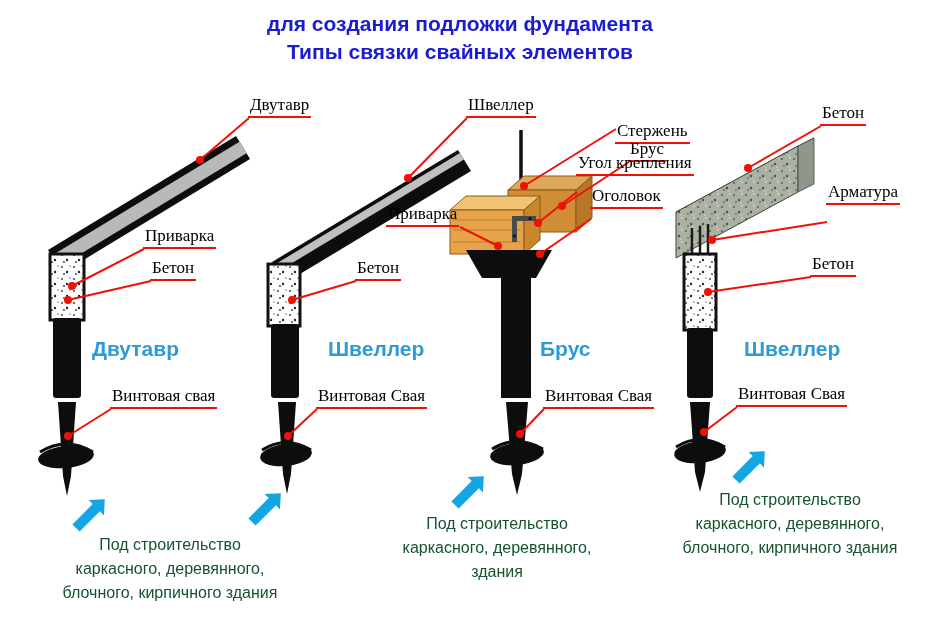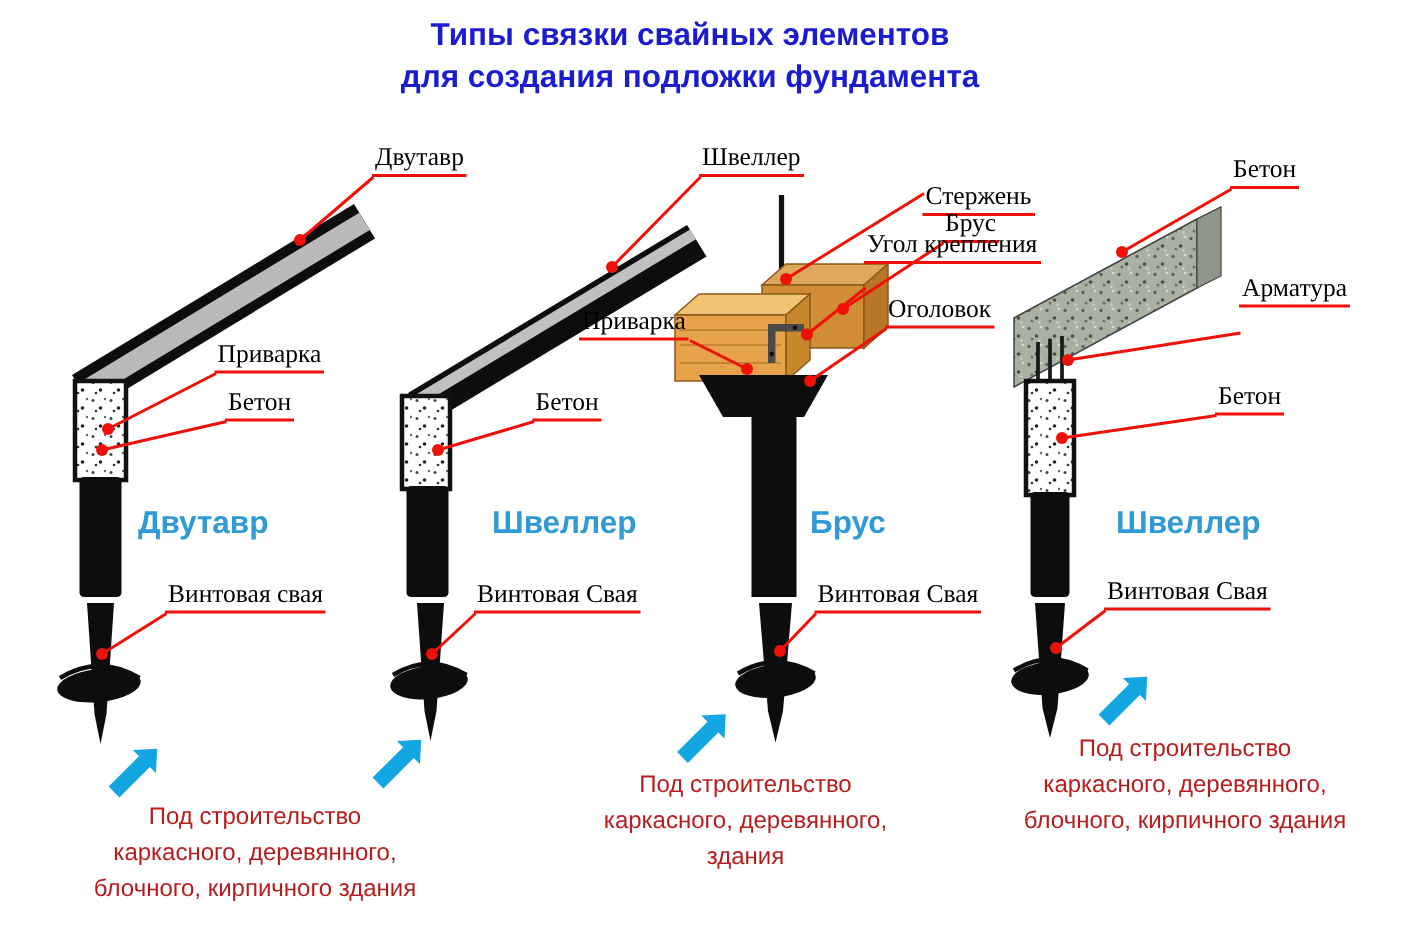--- a/index.html
+++ b/index.html
@@ -4,21 +4,21 @@
 <style>
   html,body{margin:0;padding:0;background:#fff;}
   .stage{position:relative;width:945px;height:631px;background:#ffffff;overflow:hidden;
          font-family:"Liberation Sans",sans-serif;}
   .layer{position:absolute;left:0;top:0;}
   .title{position:absolute;left:0;top:10px;width:920px;text-align:center;
          font:bold 21px/28px "Liberation Sans",sans-serif;color:#1b1bd0;}
   .callout{position:absolute;font:17px/20px "Liberation Serif",serif;color:#000;
            border-bottom:2px solid #ee1107;padding:0 2px 1px 2px;white-space:nowrap;}
   .colhdr{position:absolute;font:bold 21px "Liberation Sans",sans-serif;color:#2f9ad6;white-space:nowrap;}
-  .caption{position:absolute;font:16px/24px "Liberation Sans",sans-serif;color:#b91c1c;text-align:center;}
+  .caption{position:absolute;font:16px/24px "Liberation Sans",sans-serif;color:#14532d;text-align:center;}
 </style>
 </head>
 <body>
 
 <div class="stage">
 
   <svg class="layer" width="945" height="631" viewBox="0 0 945 631">
     <defs>
       <pattern id="speck" width="12" height="12" patternUnits="userSpaceOnUse">
         <rect width="12" height="12" fill="#ffffff"></rect>
@@ -151,37 +151,37 @@
 
     <g fill="#14a5e3">
       <use href="#arrowNE" transform="translate(76,528) scale(1.2)"></use>
       <use href="#arrowNE" transform="translate(252,522) scale(1.2)"></use>
       <use href="#arrowNE" transform="translate(455,505) scale(1.2)"></use>
       <use href="#arrowNE" transform="translate(736,480) scale(1.2)"></use>
     </g>
   </svg>
 
   <div class="title">
+    <div>для создания подложки фундамента</div>
     <div>Типы связки свайных элементов</div>
-    <div>для создания подложки фундамента</div>
   </div>
 
   <div class="callout" style="left:248px;top:95px">Двутавр</div>
   <div class="callout" style="left:143px;top:226px">Приварка</div>
   <div class="callout" style="left:150px;top:258px">Бетон</div>
   <div class="callout" style="left:110px;top:386px">Винтовая свая</div>
 
   <div class="callout" style="left:466px;top:95px">Швеллер</div>
   <div class="callout" style="left:355px;top:258px">Бетон</div>
   <div class="callout" style="left:316px;top:386px">Винтовая Свая</div>
 
   <div class="callout" style="left:615px;top:121px">Стержень</div>
   <div class="callout" style="left:628px;top:139px">Брус</div>
   <div class="callout" style="left:576px;top:153px">Угол крепления</div>
-  <div class="callout" style="left:590px;top:196px">Оголовок</div>
+  <div class="callout" style="left:590px;top:186px">Оголовок</div>
   <div class="callout" style="left:386px;top:204px">Приварка</div>
   <div class="callout" style="left:543px;top:386px">Винтовая Свая</div>
 
   <div class="callout" style="left:820px;top:103px">Бетон</div>
   <div class="callout" style="left:826px;top:182px">Арматура</div>
   <div class="callout" style="left:810px;top:254px">Бетон</div>
   <div class="callout" style="left:736px;top:384px">Винтовая Свая</div>
 
   <div class="colhdr" style="left:92px;top:337px">Двутавр</div>
   <div class="colhdr" style="left:328px;top:337px">Швеллер</div>

